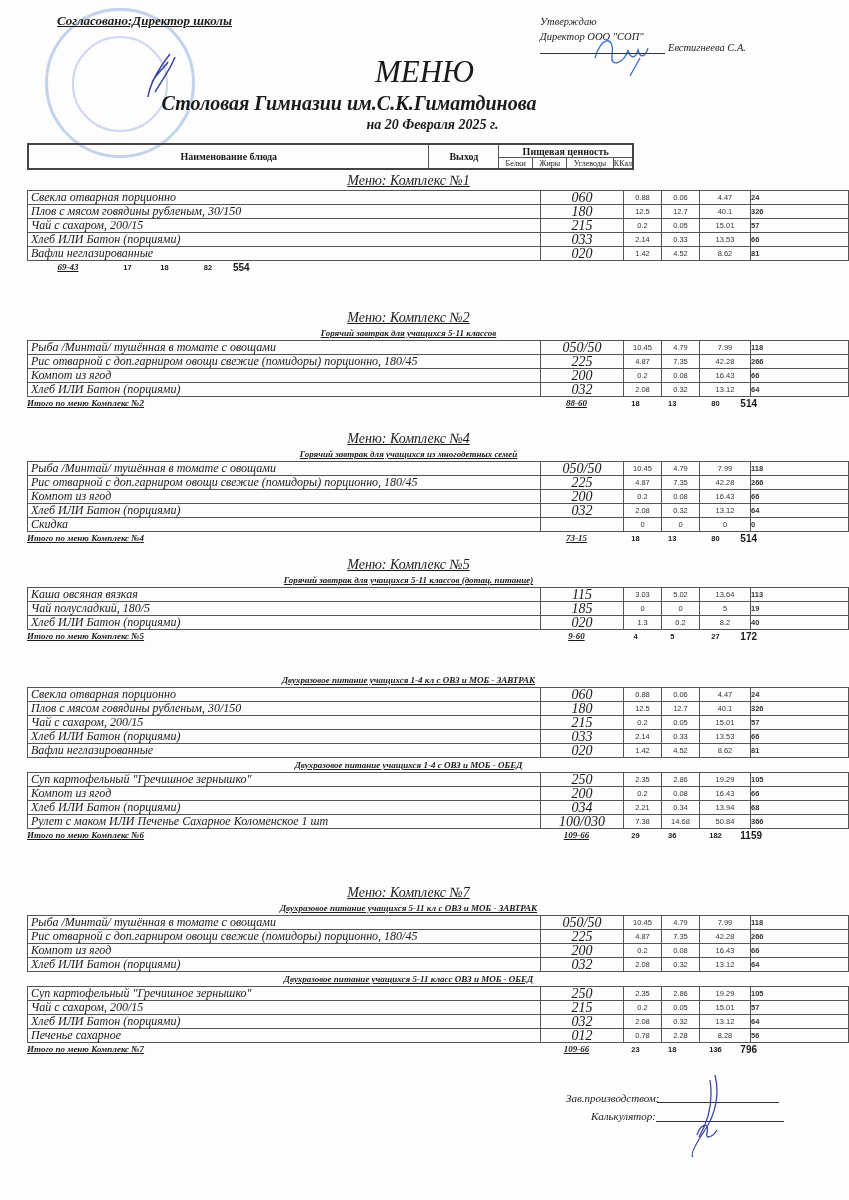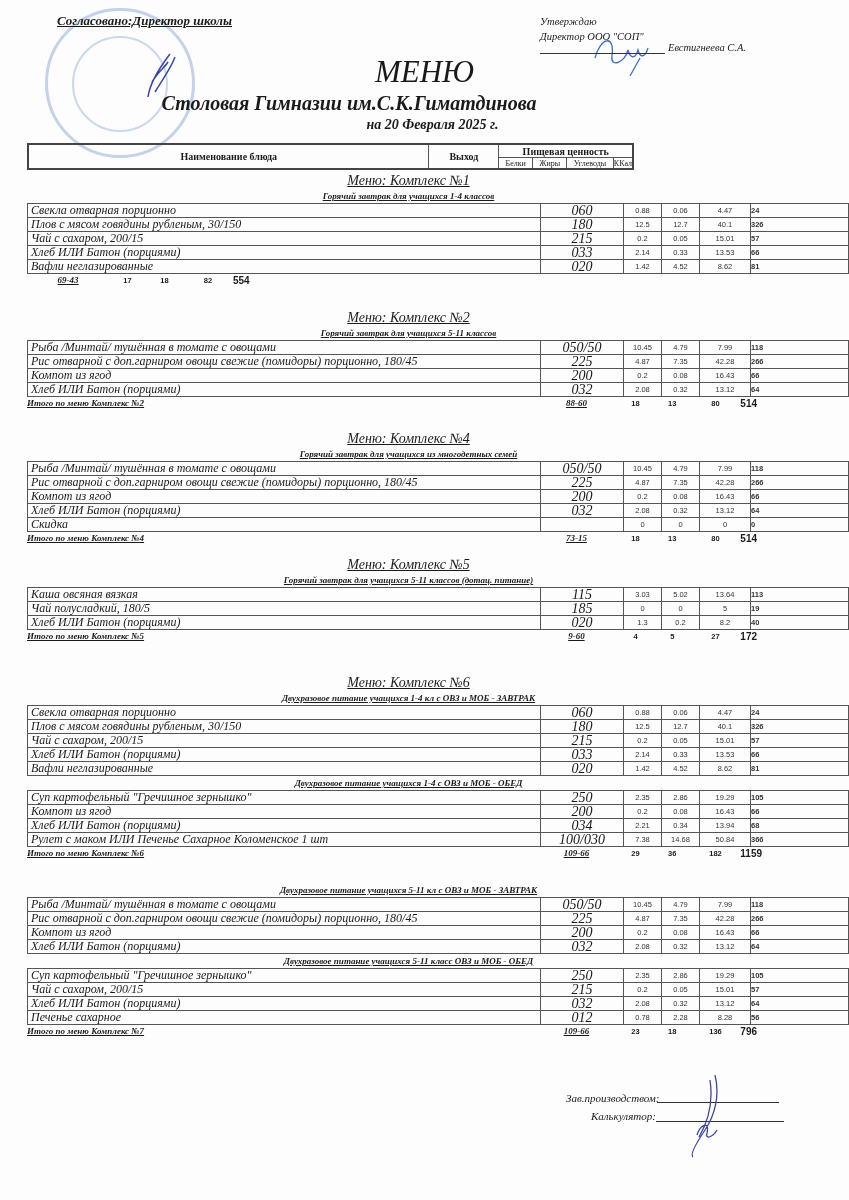--- a/index.html
+++ b/index.html
@@ -86,21 +86,20 @@
     <td class="th-sub" style="width:37px">Белки</td>
     <td class="th-sub" style="width:37px">Жиры</td>
     <td class="th-sub" style="width:50px">Углеводы</td>
     <td class="th-sub">ККал</td>
   </tr>
 </tbody>
   </table>
 
 <div class="section" style="top:172px">
   <div class="sec-title">Меню: Комплекс №1</div>
-  <div class="sub-title">Горячий завтрак для учащихся 1-4 классов</div>
   <table class="grid">
     <tbody>
         <tr>
           <td class="c-name">Свекла отварная порционно</td>
           <td class="c-out">060</td>
           <td class="c-n">0.88</td>
           <td class="c-n">0.06</td>
           <td class="c-u">4.47</td>
           <td class="c-k">24</td>
         </tr>
@@ -288,21 +287,20 @@
     <span class="t-label">Итого по меню Комплекс №5</span>
     <span class="t-out">9-60</span>
     <span class="t-v">4</span>
     <span class="t-v">5</span>
     <span class="t-vu">27</span>
     <span class="t-vk">172</span>
   </div>
 </div>
 
 <div class="section" style="top:674px">
-  <div class="sec-title">Меню: Комплекс №6</div>
   <div class="sub-title">Двухразовое питание учащихся 1-4 кл с ОВЗ и МОБ - ЗАВТРАК</div>
   <table class="grid">
     <tbody>
         <tr>
           <td class="c-name">Свекла отварная порционно</td>
           <td class="c-out">060</td>
           <td class="c-n">0.88</td>
           <td class="c-n">0.06</td>
           <td class="c-u">4.47</td>
           <td class="c-k">24</td>
@@ -382,20 +380,21 @@
     <span class="t-label">Итого по меню Комплекс №6</span>
     <span class="t-out">109-66</span>
     <span class="t-v">29</span>
     <span class="t-v">36</span>
     <span class="t-vu">182</span>
     <span class="t-vk">1159</span>
   </div>
 </div>
 
 <div class="section" style="top:884px">
+  <div class="sec-title">Меню: Комплекс №7</div>
   <div class="sub-title">Двухразовое питание учащихся 5-11 кл с  ОВЗ и МОБ - ЗАВТРАК</div>
   <table class="grid">
     <tbody>
         <tr>
           <td class="c-name">Рыба  /Минтай/ тушённая в томате с овощами</td>
           <td class="c-out">050/50</td>
           <td class="c-n">10.45</td>
           <td class="c-n">4.79</td>
           <td class="c-u">7.99</td>
           <td class="c-k">118</td>

